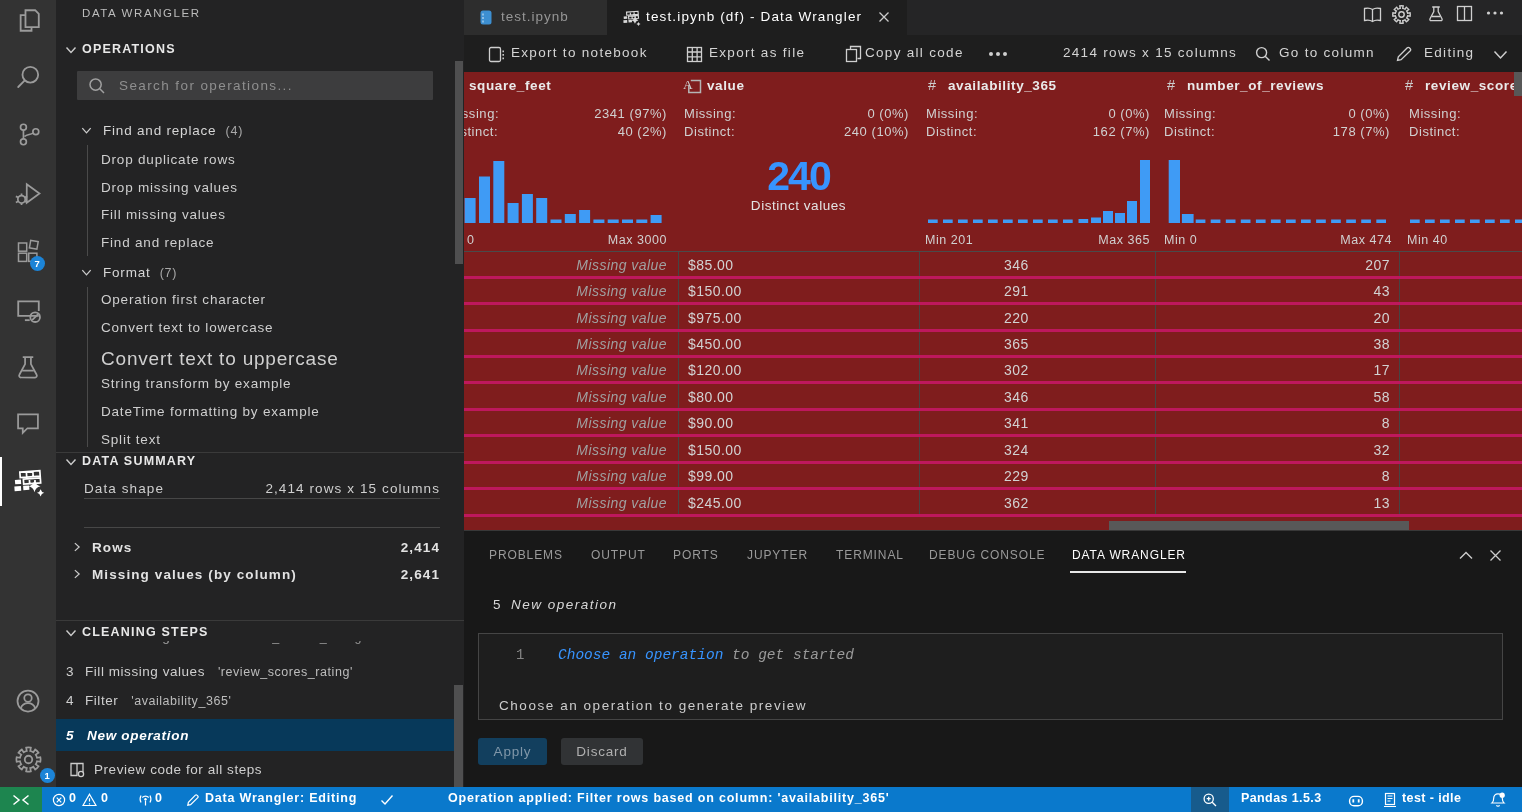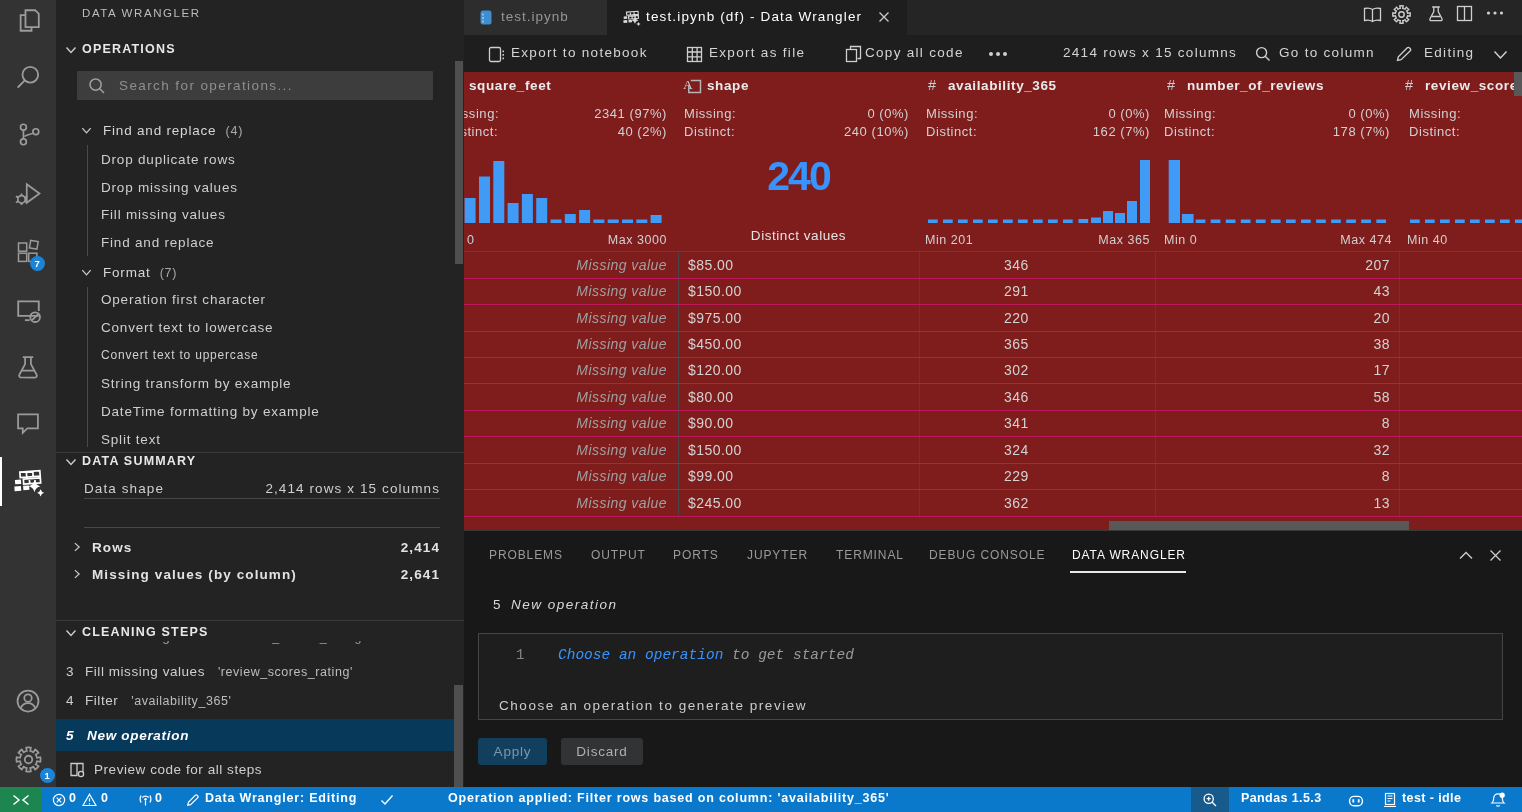--- a/index.html
+++ b/index.html
@@ -2,21 +2,21 @@
 <html><head>
 <meta charset="utf-8">
 <style>
   * { margin:0; padding:0; box-sizing:border-box; }
   html,body { width:1522px; height:812px; overflow:hidden; background:#1e1e1e;
     font-family:"Liberation Sans", sans-serif; font-size:13px; color:#cccccc; letter-spacing:0.55px; }
   #app { position:relative; width:1522px; height:812px; overflow:hidden; }
   .abs { position:absolute; }
   svg { display:block; }
   .ic { stroke:#9b9b9b; fill:none; stroke-width:1.5; }
-  .row { position:absolute; left:0; width:1058px; height:26.5px; border-bottom:1px solid #be185d; }
+  .row { position:absolute; left:0; width:1058px; height:26.5px; border-bottom:3px solid #be185d; }
   .row span { position:absolute; top:4.5px; font-size:14px; color:#d2d2d2; letter-spacing:0.45px; }
   .c1 { left:0; width:203px; text-align:right; font-style:italic; color:#a0a0a0 !important; }
   .c2 { left:224px; }
   .c3 { left:540px; width:142px; text-align:left; }
   .c4 { left:780px; width:146px; text-align:right; }
 </style>
 </head>
 <body>
 <div id="app">
 
@@ -120,21 +120,21 @@
     <div class="abs" style="left:45px;top:152px;font-size:13.5px;letter-spacing:0.8px;color:#cfcfcf;">Drop duplicate rows</div>
     <div class="abs" style="left:45px;top:180px;font-size:13.5px;letter-spacing:0.8px;color:#cfcfcf;">Drop missing values</div>
     <div class="abs" style="left:45px;top:207px;font-size:13.5px;letter-spacing:0.8px;color:#cfcfcf;">Fill missing values</div>
     <div class="abs" style="left:45px;top:235px;font-size:13.5px;letter-spacing:0.8px;color:#cfcfcf;">Find and replace</div>
     <svg class="abs" style="left:24px;top:266px;" width="13" height="13" viewBox="0 0 14 14">
         <path d="M2.5 4.5 7 9.5l4.5-5" stroke="#cccccc" fill="none" stroke-width="1.4"></path>
       </svg>
     <div class="abs" style="left:47px;top:265px;font-size:13.5px;letter-spacing:0.8px;color:#d6d6d6;">Format&nbsp;&nbsp;<span style="font-size:12.5px;color:#a9a9a9;">(7)</span></div>
     <div class="abs" style="left:45px;top:292px;font-size:13.5px;letter-spacing:0.8px;color:#cfcfcf;">Operation first character</div>
     <div class="abs" style="left:45px;top:320px;font-size:13.5px;letter-spacing:0.8px;color:#cfcfcf;">Convert text to lowercase</div>
-    <div class="abs" style="left:45px;top:348px;font-size:12px;letter-spacing:0.8px;color:#cfcfcf;">Convert text to uppercase</div>
+    <div class="abs" style="left:45px;top:348px;font-size:19px;letter-spacing:0.8px;color:#cfcfcf;">Convert text to uppercase</div>
     <div class="abs" style="left:45px;top:376px;font-size:13.5px;letter-spacing:0.8px;color:#cfcfcf;">String transform by example</div>
     <div class="abs" style="left:45px;top:404px;font-size:13.5px;letter-spacing:0.8px;color:#cfcfcf;">DateTime formatting by example</div>
     <div class="abs" style="left:45px;top:432px;font-size:13.5px;letter-spacing:0.8px;color:#cfcfcf;">Split text</div>
 
     <div class="abs" style="left:399px;top:61px;width:8px;height:203px;background:#4f4f50;"></div>
 
     <div class="abs" style="left:0;top:452px;width:408px;height:1px;background:#3a3a3a;"></div>
     <svg class="abs" style="left:8px;top:455px;" width="14" height="14" viewBox="0 0 14 14">
         <path d="M2.5 4.5 7 9.5l4.5-5" stroke="#cccccc" fill="none" stroke-width="1.4"></path>
       </svg>
@@ -286,27 +286,27 @@
             <rect x="186.6" y="59" width="11" height="8"></rect>
         </g>
       </svg>
       <div class="abs" style="left:3px;top:161px;font-size:12.5px;color:#d0d0d0;">0</div>
       <div class="abs" style="left:100px;top:161px;width:103px;text-align:right;font-size:12.5px;color:#d0d0d0;">Max 3000</div>
 
       <svg class="abs" style="left:219px;top:5px;" width="19" height="17" viewBox="0 0 19 17">
         <path d="M7.8 3.5h9.7v12H5.8v-7.2" stroke="#b5b5b5" fill="none" stroke-width="1.5"></path>
         <text x="0" y="12" font-size="13.5" fill="#cccccc" font-family="Liberation Serif">A</text>
       </svg>
-      <div class="abs" style="left:243px;top:6px;font-size:13.5px;letter-spacing:0.6px;font-weight:bold;color:#eaeaea;">shape</div>
+      <div class="abs" style="left:243px;top:6px;font-size:13.5px;letter-spacing:0.6px;font-weight:bold;color:#eaeaea;">value</div>
       <div class="abs" style="left:220px;top:34px;font-size:13px;color:#d0d0d0;">Missing:</div>
       <div class="abs" style="left:220px;top:52px;font-size:13px;color:#d0d0d0;">Distinct:</div>
       <div class="abs" style="left:300px;top:34px;width:145px;text-align:right;font-size:13px;color:#d0d0d0;">0 (0%)</div>
       <div class="abs" style="left:300px;top:52px;width:145px;text-align:right;font-size:13px;color:#d0d0d0;">240 (10%)</div>
       <div class="abs" style="left:214px;top:81px;width:241px;text-align:center;font-size:41px;letter-spacing:-2px;font-weight:bold;color:#3794ff;">240</div>
-      <div class="abs" style="left:214px;top:126px;width:241px;text-align:center;font-size:13.5px;color:#e3e3e3;margin-top:30px;">Distinct values</div>
+      <div class="abs" style="left:214px;top:126px;width:241px;text-align:center;font-size:13.5px;color:#e3e3e3;">Distinct values</div>
 
       <div class="abs" style="left:464px;top:5px;font-size:14.5px;color:#cccccc;">#</div>
       <div class="abs" style="left:484px;top:6px;font-size:13.5px;letter-spacing:0.6px;font-weight:bold;color:#eaeaea;">availability_365</div>
       <div class="abs" style="left:462px;top:34px;font-size:13px;color:#d0d0d0;">Missing:</div>
       <div class="abs" style="left:462px;top:52px;font-size:13px;color:#d0d0d0;">Distinct:</div>
       <div class="abs" style="left:540px;top:34px;width:146px;text-align:right;font-size:13px;color:#d0d0d0;">0 (0%)</div>
       <div class="abs" style="left:540px;top:52px;width:146px;text-align:right;font-size:13px;color:#d0d0d0;">162 (7%)</div>
       <svg class="abs" style="left:464px;top:84.4px;" width="222" height="67" viewBox="0 0 222 67">
         <g fill="#3f9bf5">
           <rect x="0" y="63.5" width="9.7" height="3.5"></rect>

